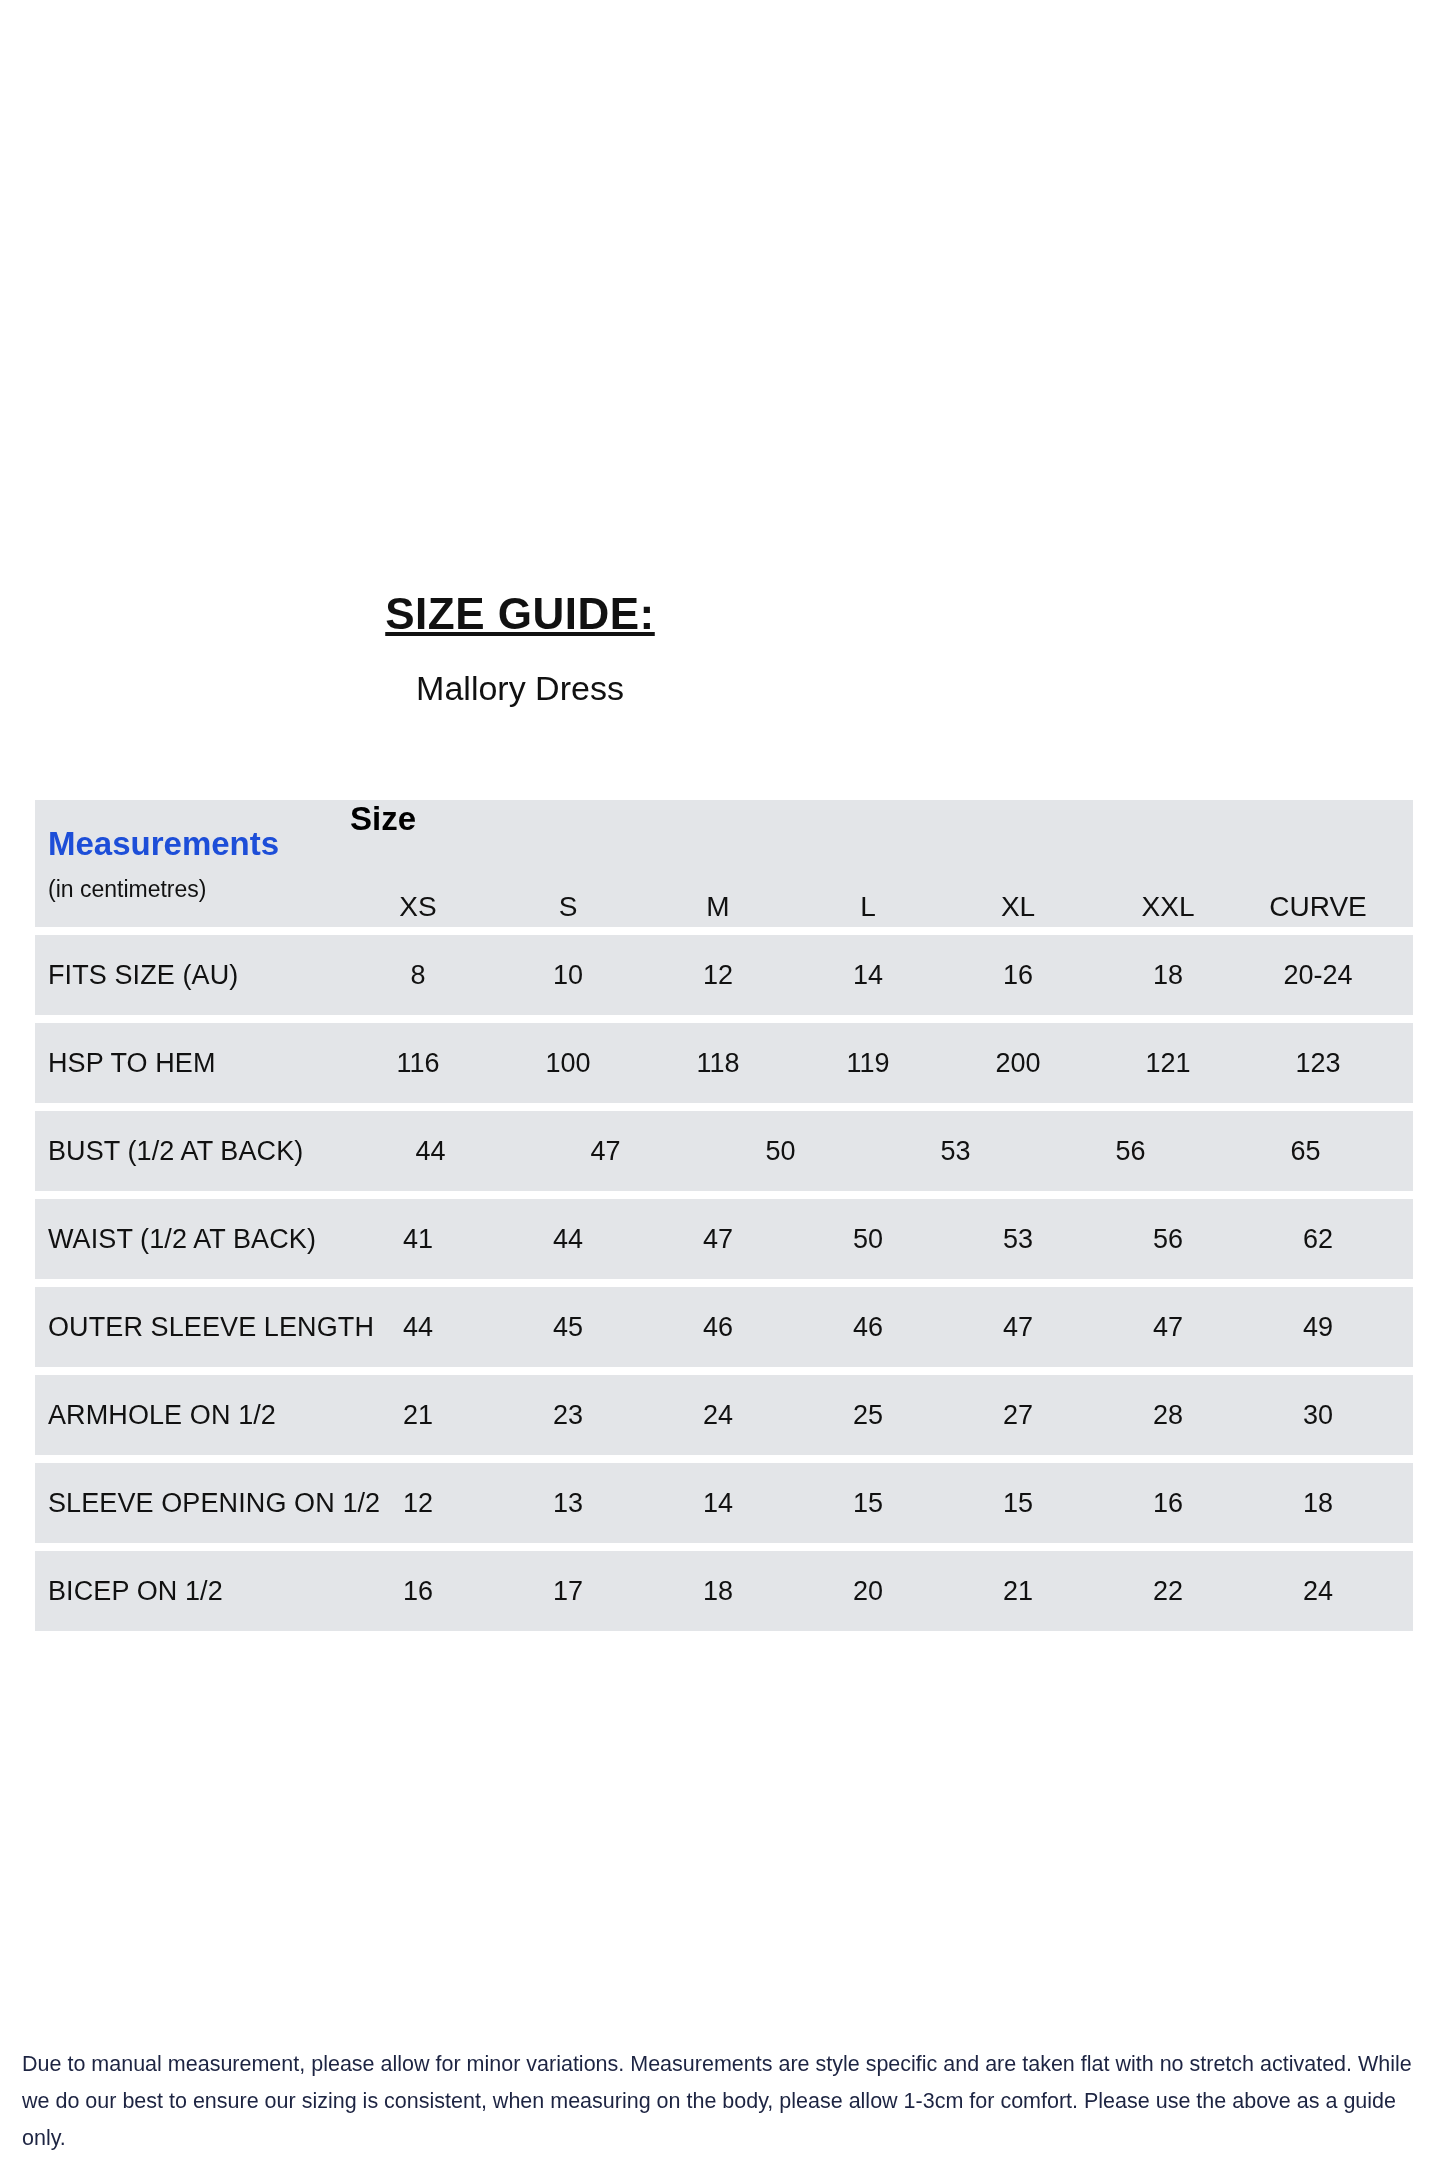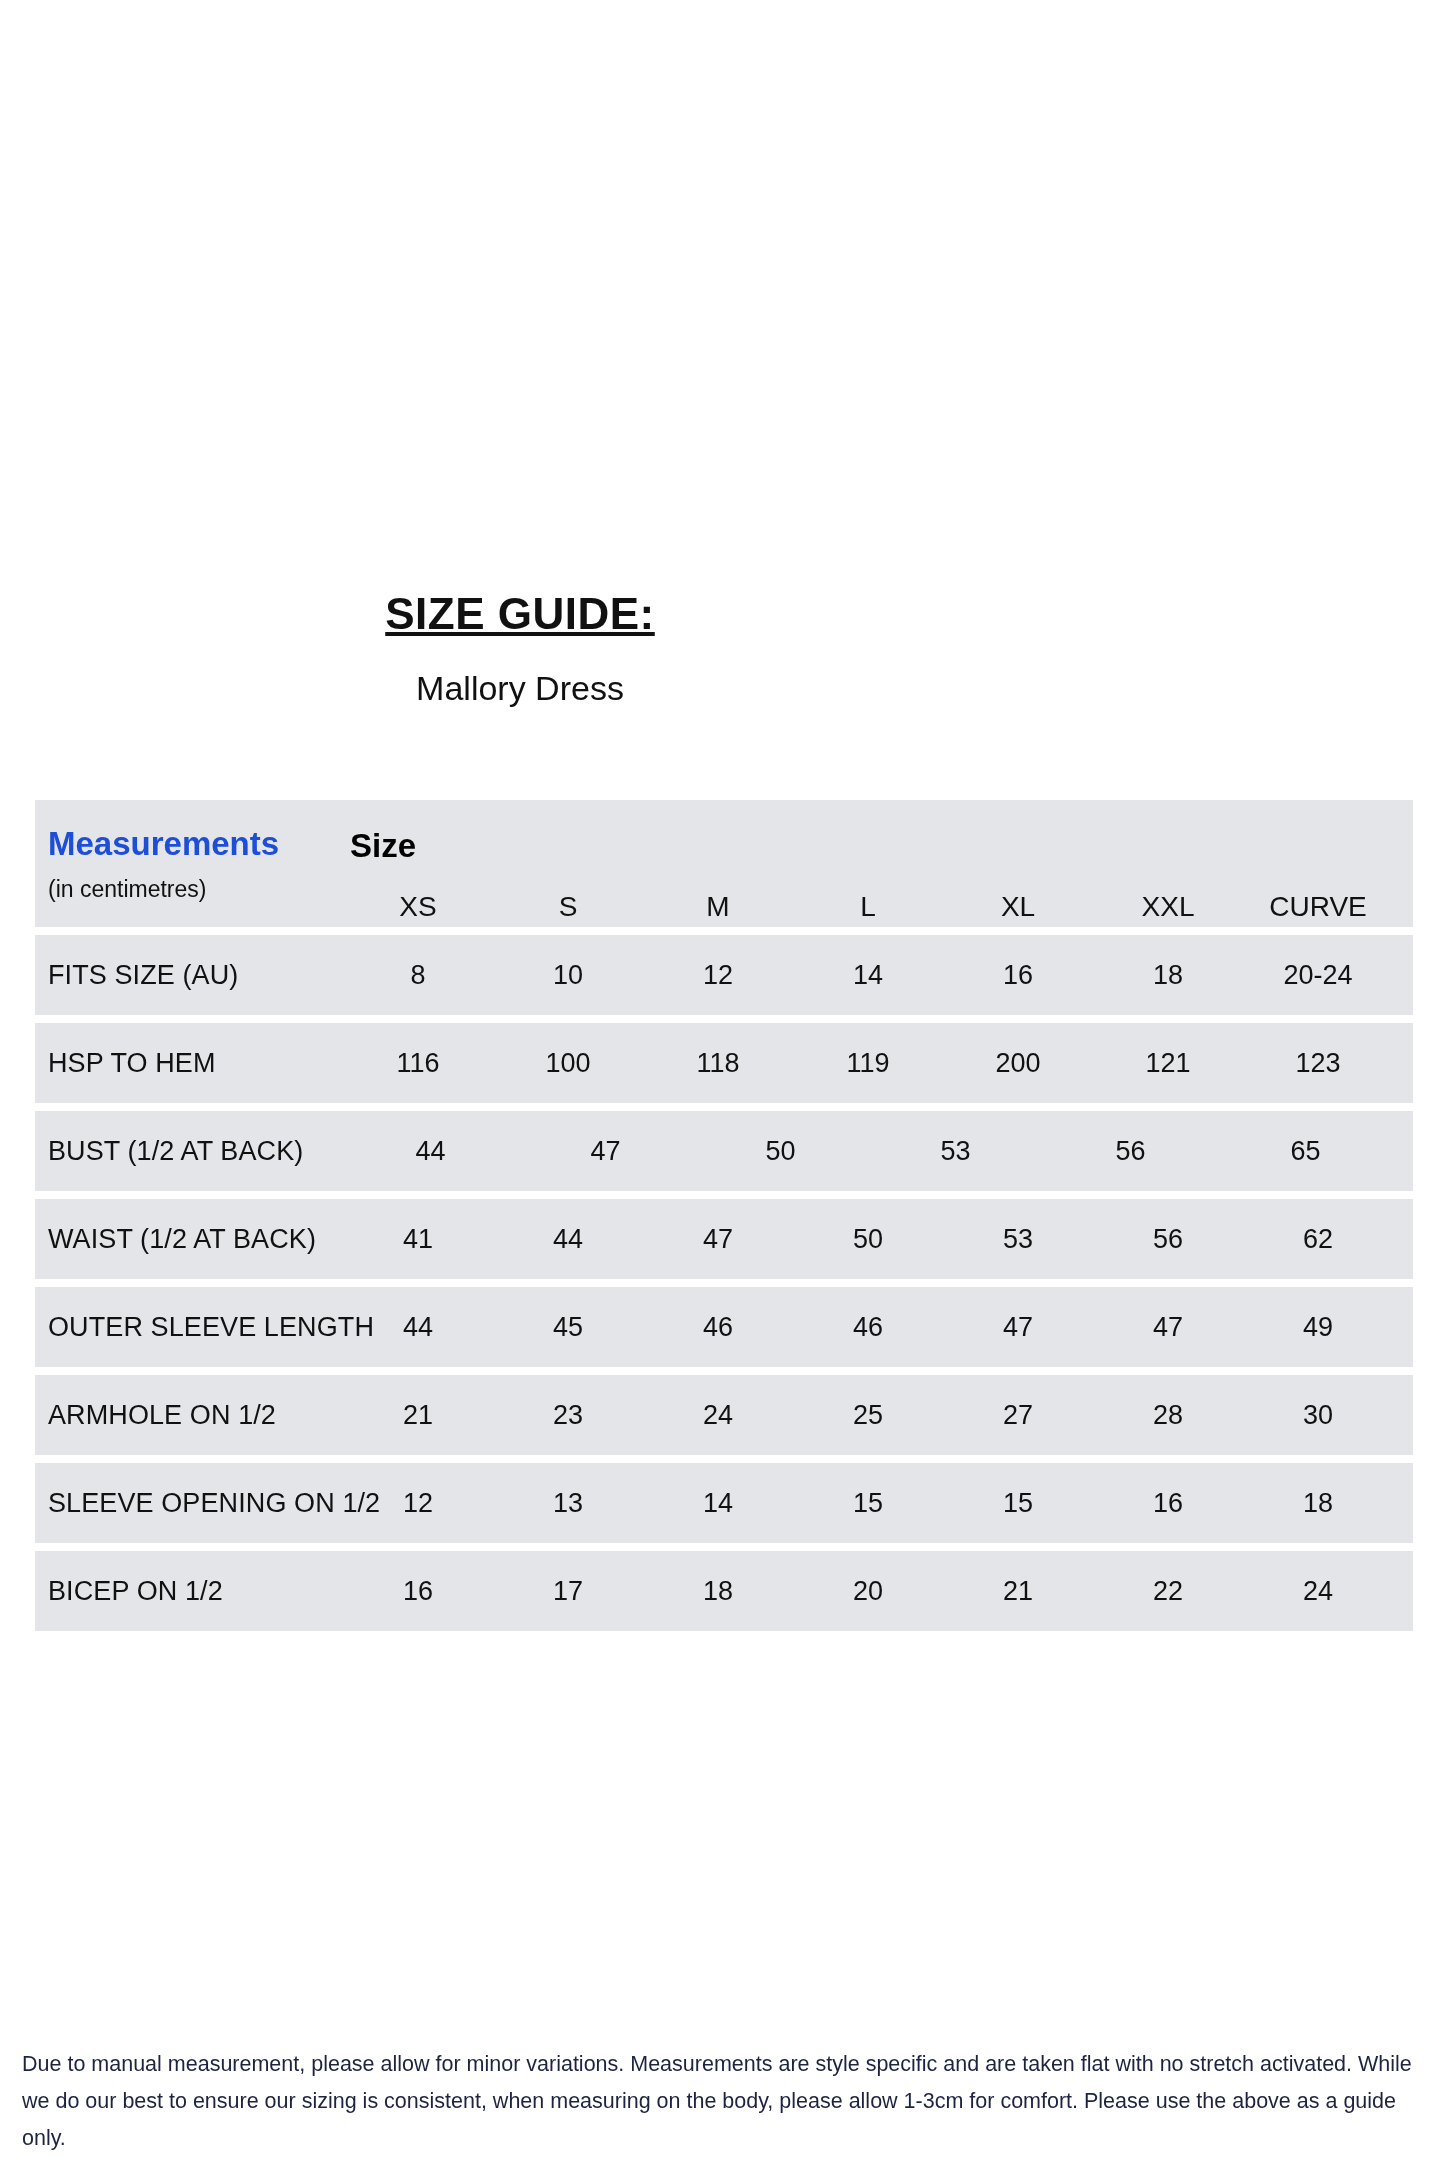--- a/index.html
+++ b/index.html
@@ -96,21 +96,20 @@
     color: #111111;
     line-height: 1.15;
     margin-top: 13px;
   }
   .header-size-stack {
     position: absolute;
     left: 315px;
     top: 0;
     height: 100%;
     display: flex;
-    flex-direction: column;
     justify-content: center;
     white-space: nowrap;
   }
   .header-size-main {
     font-size: 33px;
     font-weight: 700;
     color: #000000;
     line-height: 1.15;
   }
   .header-size-spacer {

